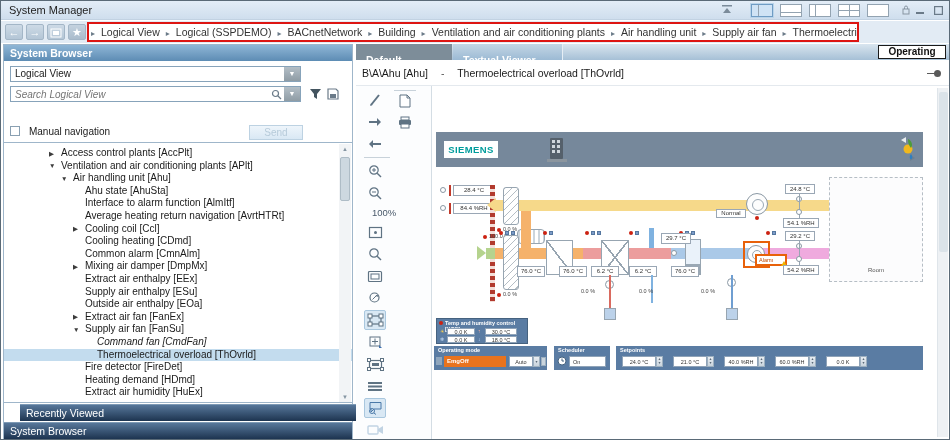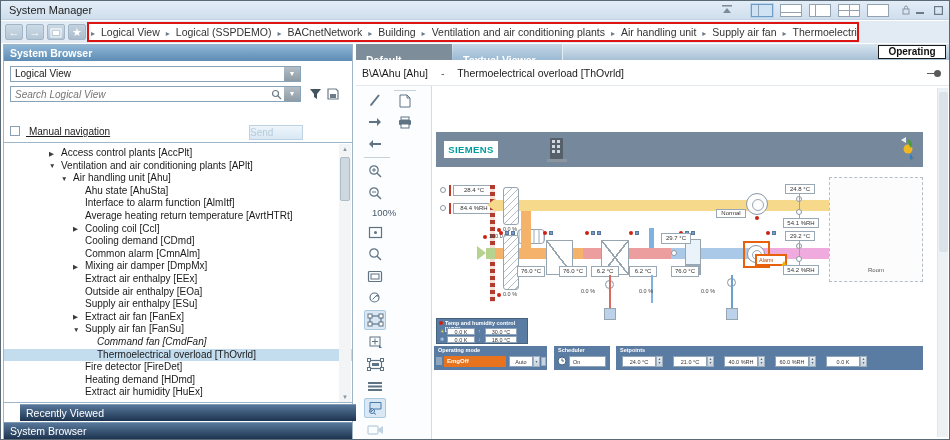--- a/index.html
+++ b/index.html
@@ -38,21 +38,21 @@
   .combo { position:relative; width:291px; height:16px; border:1px solid #87a3ba; background:#fff;
            font-size:10px; line-height:14px; padding-left:4px; }
   .combo-btn { position:absolute; right:0; top:0; width:16px; height:14px;
                background:linear-gradient(#b3bec6,#8f9ca5); color:#fff; font-size:7px;
                text-align:center; line-height:14px; }
   .search-input { width:259px; height:14px; border:0; outline:0; font-size:10px; font-style:italic; color:#98a4ae;
                   font-family:"Liberation Sans",sans-serif; }
   .side-ic { position:absolute; top:0; }
   .sendbtn { position:absolute; left:239px; top:0; width:54px; height:15px;
              background:linear-gradient(#eef5fb,#d9e8f4); border:1px solid #bdd2e2;
-             color:#b7cbda; font-size:10px; line-height:13px; }
+             color:#b7cbda; font-size:10px; text-align:center; line-height:13px; }
   .checkbox { display:inline-block; width:10px; height:10px; border:1px solid #8aa0b2; background:#fff;
               vertical-align:-1px; margin-right:6px; }
   .sb-tree { position:absolute; left:0; top:97px; width:348px; height:261px;
              border-top:1px solid #9fb6ca; border-bottom:1px solid #9fb6ca; background:#fff; overflow:hidden; }
   .tree-row { height:12.6px; line-height:12.6px; font-size:10px; white-space:nowrap; cursor:default; }
   .tree-row.selected { background:#c3dcee; }
   .tree-arrow { display:inline-block; width:12px; font-size:6.5px; color:#3c3c3c; vertical-align:0.5px; }
   .tree-scroll { position:absolute; right:1px; top:1px; width:12px; height:258px; background:#f2f4f6; }
   .tree-thumb { position:absolute; left:1px; top:13px; width:10px; height:44px;
                 background:#cdd8e0; border:1px solid #aebcc6; border-radius:2px; }
@@ -221,21 +221,21 @@
       <svg class="side-ic" style="left:299px; top:2px;" width="13" height="12">
         <path d="M1 1 H12 L8 6 V11 L5 9 V6 Z" fill="#43545f"></path>
         </svg>
       <svg class="side-ic" style="left:317px; top:2px;" width="12" height="12">
         <path d="M1 1 H9 L11 3 V11 H1 Z" fill="none" stroke="#6b7b89" stroke-width="1.2"></path>
         <rect x="3" y="6" width="6" height="4" fill="#6b7b89"></rect>
         </svg>
     </div>
 
 
-    <div class="fieldrow" style="top:80px; width:340px;text-decoration:underline;">
+    <div class="fieldrow" style="top:80px; width:340px;">
       <span class="checkbox"></span>
       <span style="font-size:10px;">Manual navigation</span>
       <span class="sendbtn">Send</span>
     </div>
 
     <div class="sb-tree">
       <div style="padding-top:4px;">
 
           <div class="tree-row" style="padding-left: 45px;">
             <span class="tree-arrow">▶</span><span>Access control plants [AccPlt]</span>
@@ -251,49 +251,49 @@
 
           <div class="tree-row" style="padding-left: 69px;">
             <span class="tree-arrow"></span><span>Ahu state [AhuSta]</span>
           </div>
 
           <div class="tree-row" style="padding-left: 69px;">
             <span class="tree-arrow"></span><span>Interface to alarm function [AlmItf]</span>
           </div>
 
           <div class="tree-row" style="padding-left: 69px;">
-            <span class="tree-arrow"></span><span>Average heating return temperature [AvrtHTRt]</span>
+            <span class="tree-arrow"></span><span>Average heating return navigation [AvrtHTRt]</span>
           </div>
 
           <div class="tree-row" style="padding-left: 69px;">
             <span class="tree-arrow">▶</span><span>Cooling coil [Ccl]</span>
           </div>
 
           <div class="tree-row" style="padding-left: 69px;">
-            <span class="tree-arrow"></span><span>Cooling demand [CDmd]</span>
+            <span class="tree-arrow"></span><span>Cooling heating [CDmd]</span>
           </div>
 
           <div class="tree-row" style="padding-left: 69px;">
             <span class="tree-arrow"></span><span>Common alarm [CmnAlm]</span>
           </div>
 
           <div class="tree-row" style="padding-left: 69px;">
             <span class="tree-arrow">▶</span><span>Mixing air damper [DmpMx]</span>
           </div>
 
           <div class="tree-row" style="padding-left: 69px;">
             <span class="tree-arrow"></span><span>Extract air enthalpy [EEx]</span>
           </div>
 
           <div class="tree-row" style="padding-left: 69px;">
+            <span class="tree-arrow"></span><span>Supply air enthalpy [ESu]</span>
+          </div>
+
+          <div class="tree-row" style="padding-left: 69px;">
             <span class="tree-arrow"></span><span>Outside air enthalpy [EOa]</span>
-          </div>
-
-          <div class="tree-row" style="padding-left: 69px;">
-            <span class="tree-arrow"></span><span>Supply air enthalpy [ESu]</span>
           </div>
 
           <div class="tree-row" style="padding-left: 69px;">
             <span class="tree-arrow">▶</span><span>Extract air fan [FanEx]</span>
           </div>
 
           <div class="tree-row" style="padding-left: 69px;">
             <span class="tree-arrow">▼</span><span>Supply air fan [FanSu]</span>
           </div>
 

